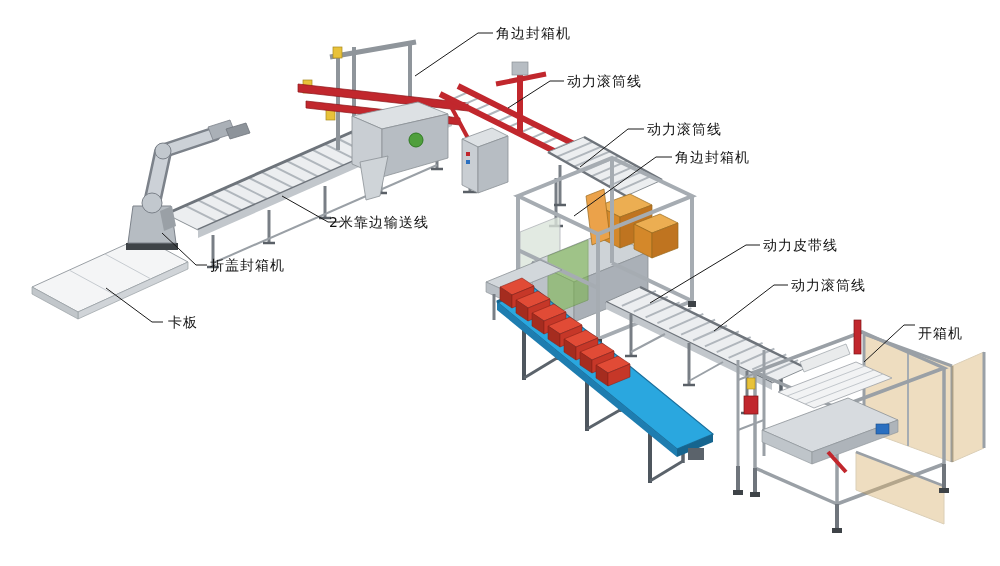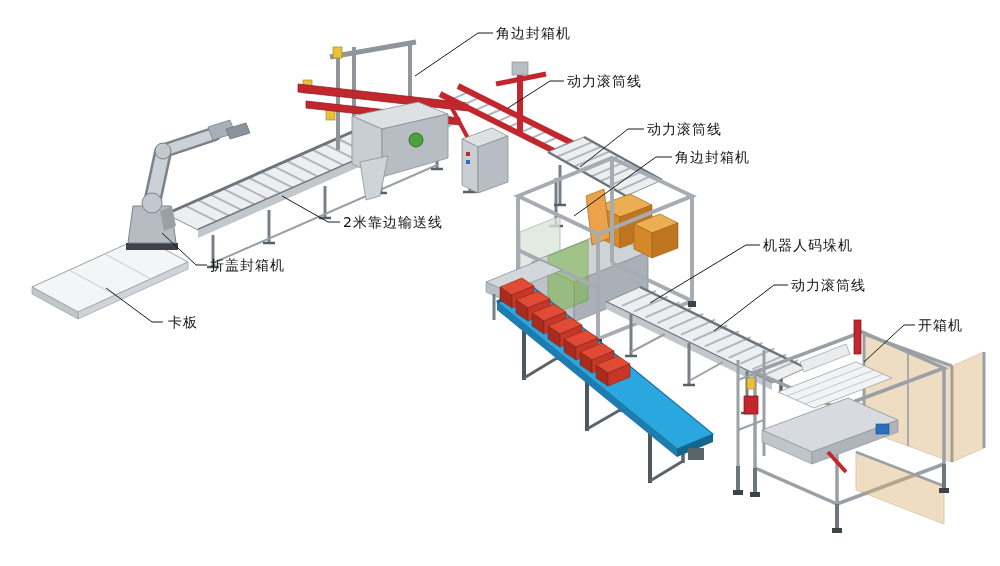--- a/index.html
+++ b/index.html
@@ -311,20 +311,20 @@
     <polyline points="282,196 328,222 340,222"></polyline>
     <polyline points="162,233 196,265 207,265"></polyline>
     <polyline points="106,288 152,322 163,322"></polyline>
   </g>
 </svg>
 
 <div class="callout-label" style="left:496px;top:25px">角边封箱机</div>
 <div class="callout-label" style="left:567px;top:73px">动力滚筒线</div>
 <div class="callout-label" style="left:647px;top:121px">动力滚筒线</div>
 <div class="callout-label" style="left:675px;top:149px">角边封箱机</div>
-<div class="callout-label" style="left:763px;top:237px">机器人码垛机</div>
+<div class="callout-label" style="left:763px;top:237px">动力皮带线</div>
 <div class="callout-label" style="left:791px;top:277px">动力滚筒线</div>
-<div class="callout-label" style="left:918px;top:317px">开箱机</div>
-<div class="callout-label" style="left:343px;top:214px">2米靠边输送线</div>
+<div class="callout-label" style="left:918px;top:325px">开箱机</div>
+<div class="callout-label" style="left:329px;top:214px">2米靠边输送线</div>
 <div class="callout-label" style="left:210px;top:257px">折盖封箱机</div>
 <div class="callout-label" style="left:168px;top:314px">卡板</div>
 
 </div>
 
 </body></html>

